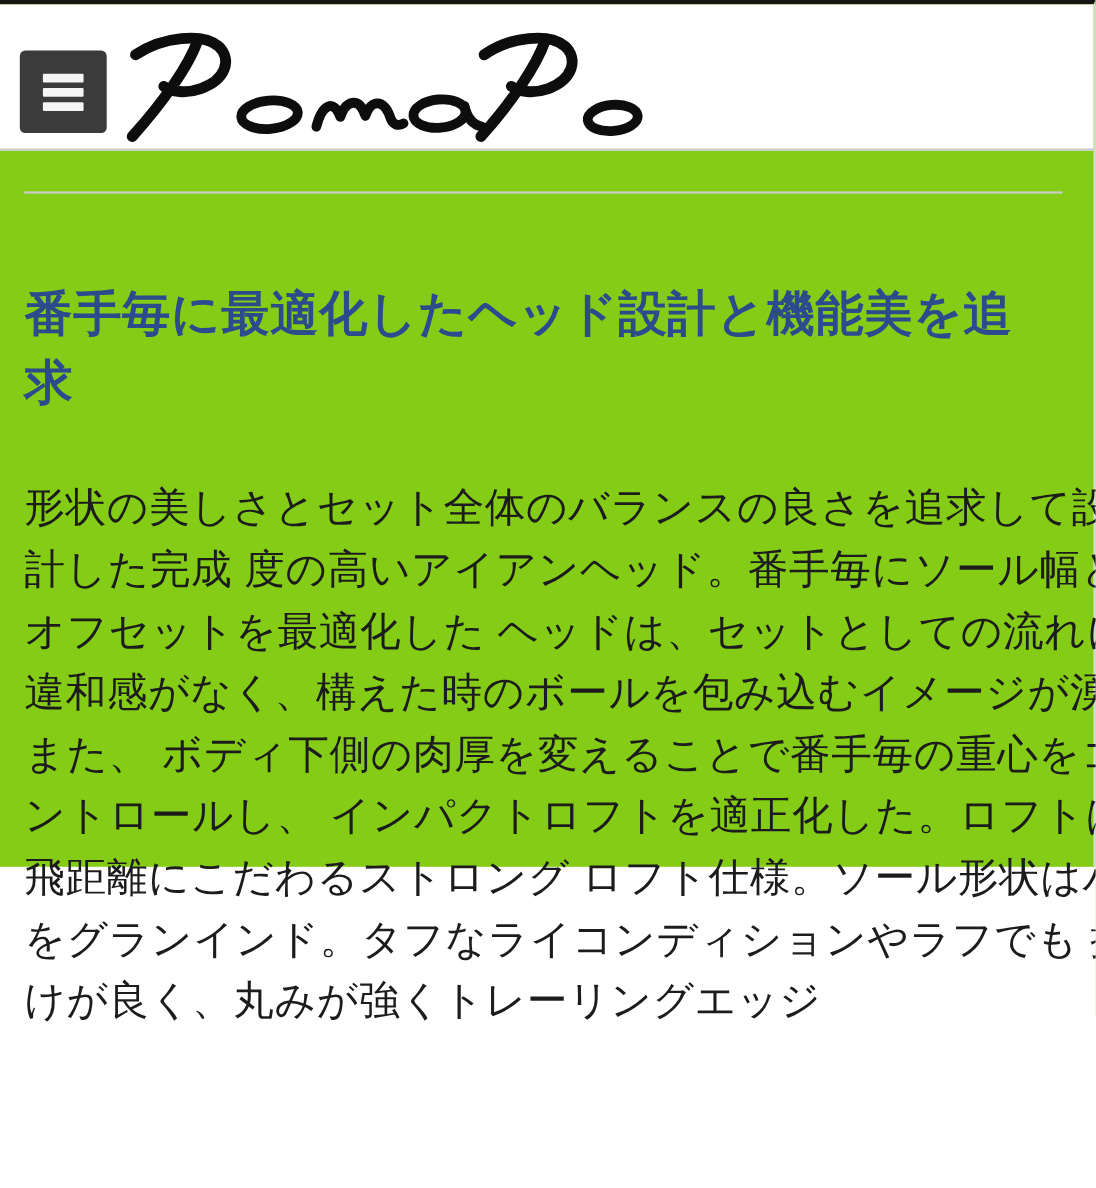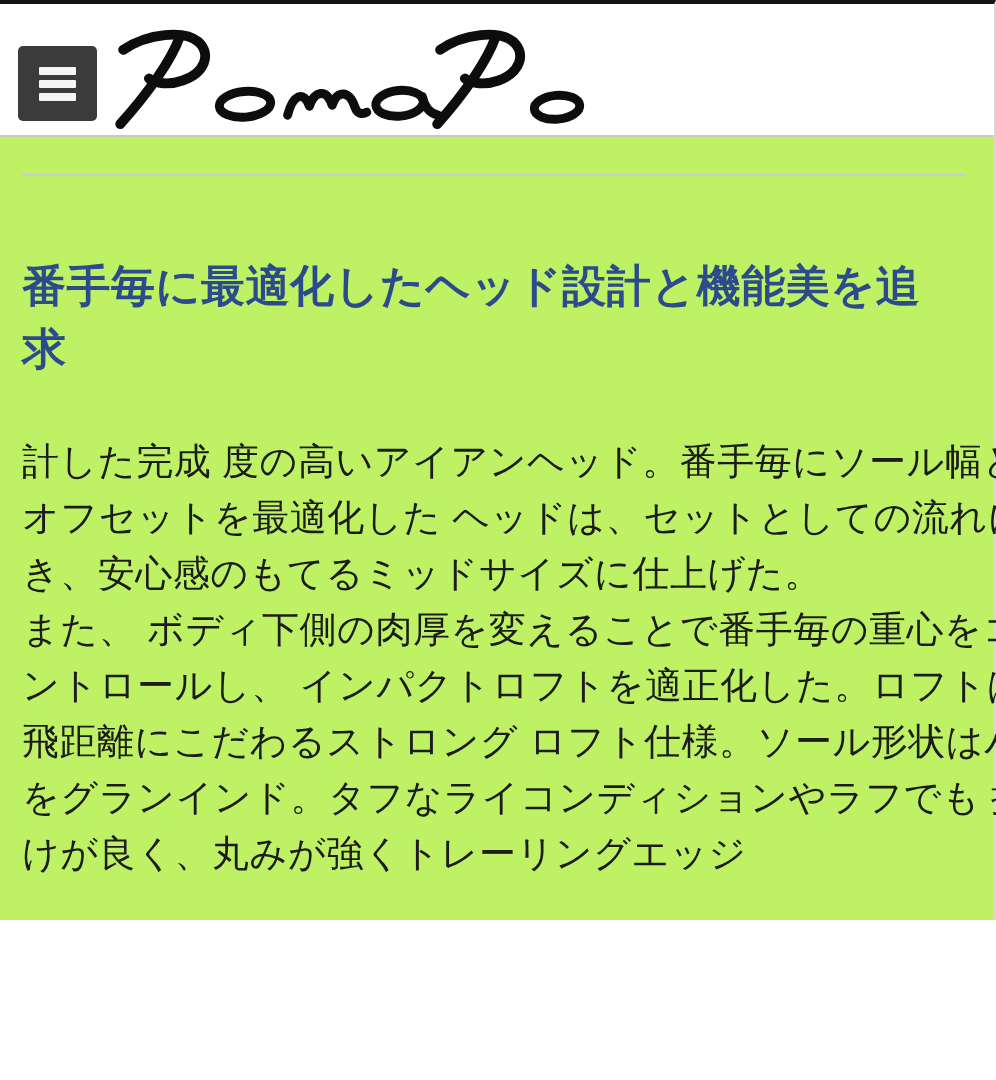--- a/index.html
+++ b/index.html
@@ -10,22 +10,22 @@
   body {
     width: 996px;
     height: 1080px;
     overflow: hidden;
     font-family: "Liberation Sans", "DejaVu Sans", sans-serif;
     position: relative;
   }
   .page {
     box-sizing: border-box;
     width: 996px;
-    height: 920px;
-    background: #bef264;
+    height: 788px;
+    background: #84cc16;
     border-top: 4px solid #161616;
     border-right: 2px solid #d7d7d7;
     position: relative;
   }
   
   .site-header {
     position: relative;
     height: 131px;
     border-bottom: 2px solid #c9c9c9;
     background: #ffffff;
@@ -141,23 +141,24 @@
   <main class="main-content">
 
     <hr class="content-divider">
 
     <h1 class="page-title">
         <div class="title-line">番手毎に最適化したヘッド設計と機能美を追</div>
         <div class="title-line">求</div>
       </h1>
 
     <div class="body-text">
+        <div class="line">形状の美しさとセット全体のバランスの良さを追求して設</div>
         <div class="line">計した完成 度の高いアイアンヘッド。番手毎にソール幅と</div>
         <div class="line">オフセットを最適化した ヘッドは、セットとしての流れに</div>
-        <div class="line">き、安心感のもてるミッドサイズに仕上げた。</div>
+        <div class="line">違和感がなく、構えた時のボールを包み込むイメージが湧</div>
         <div class="line">また、 ボディ下側の肉厚を変えることで番手毎の重心をコ</div>
         <div class="line">ントロールし、 インパクトロフトを適正化した。ロフトは</div>
         <div class="line">飛距離にこだわるストロング ロフト仕様。ソール形状はバ</div>
         <div class="line">をグランインド。タフなライコンディションやラフでも 抜</div>
         <div class="line">けが良く、丸みが強くトレーリングエッジ</div>
       </div>
 
   </main>
 
 </div>

